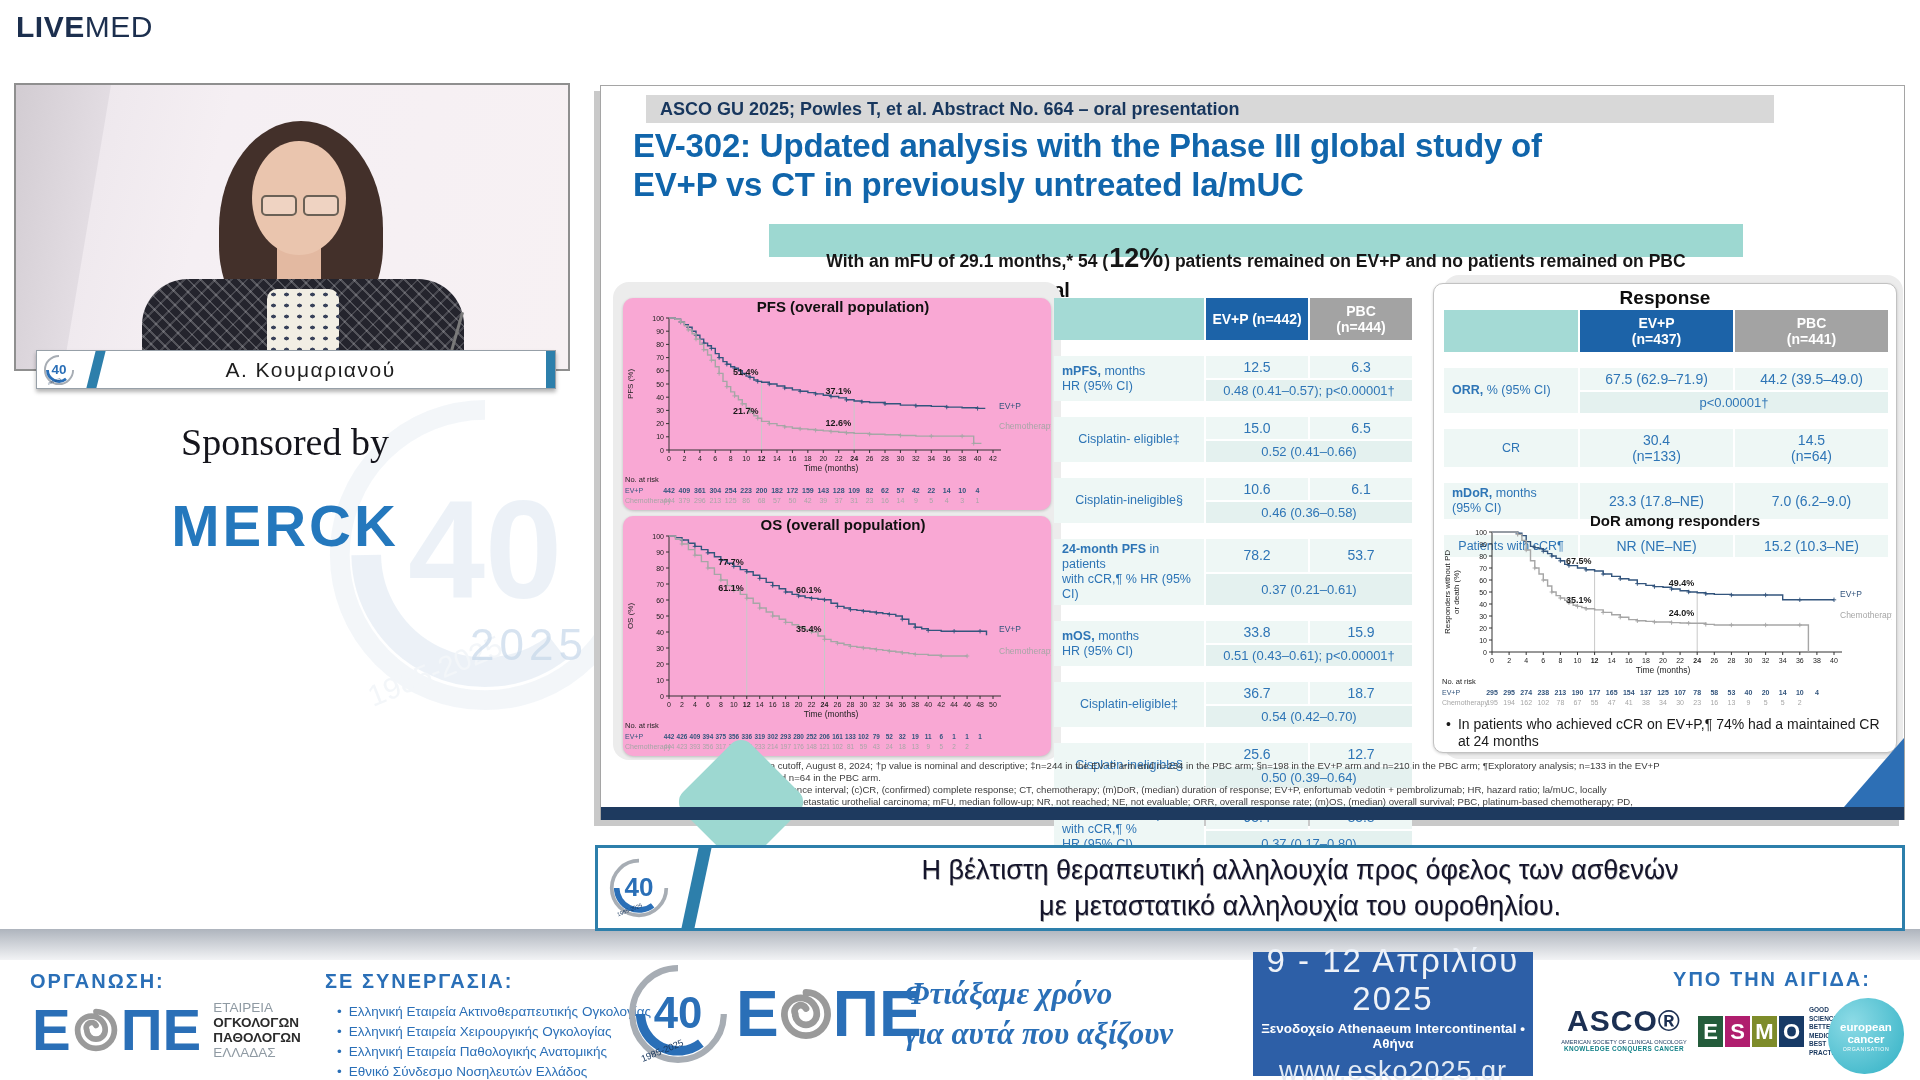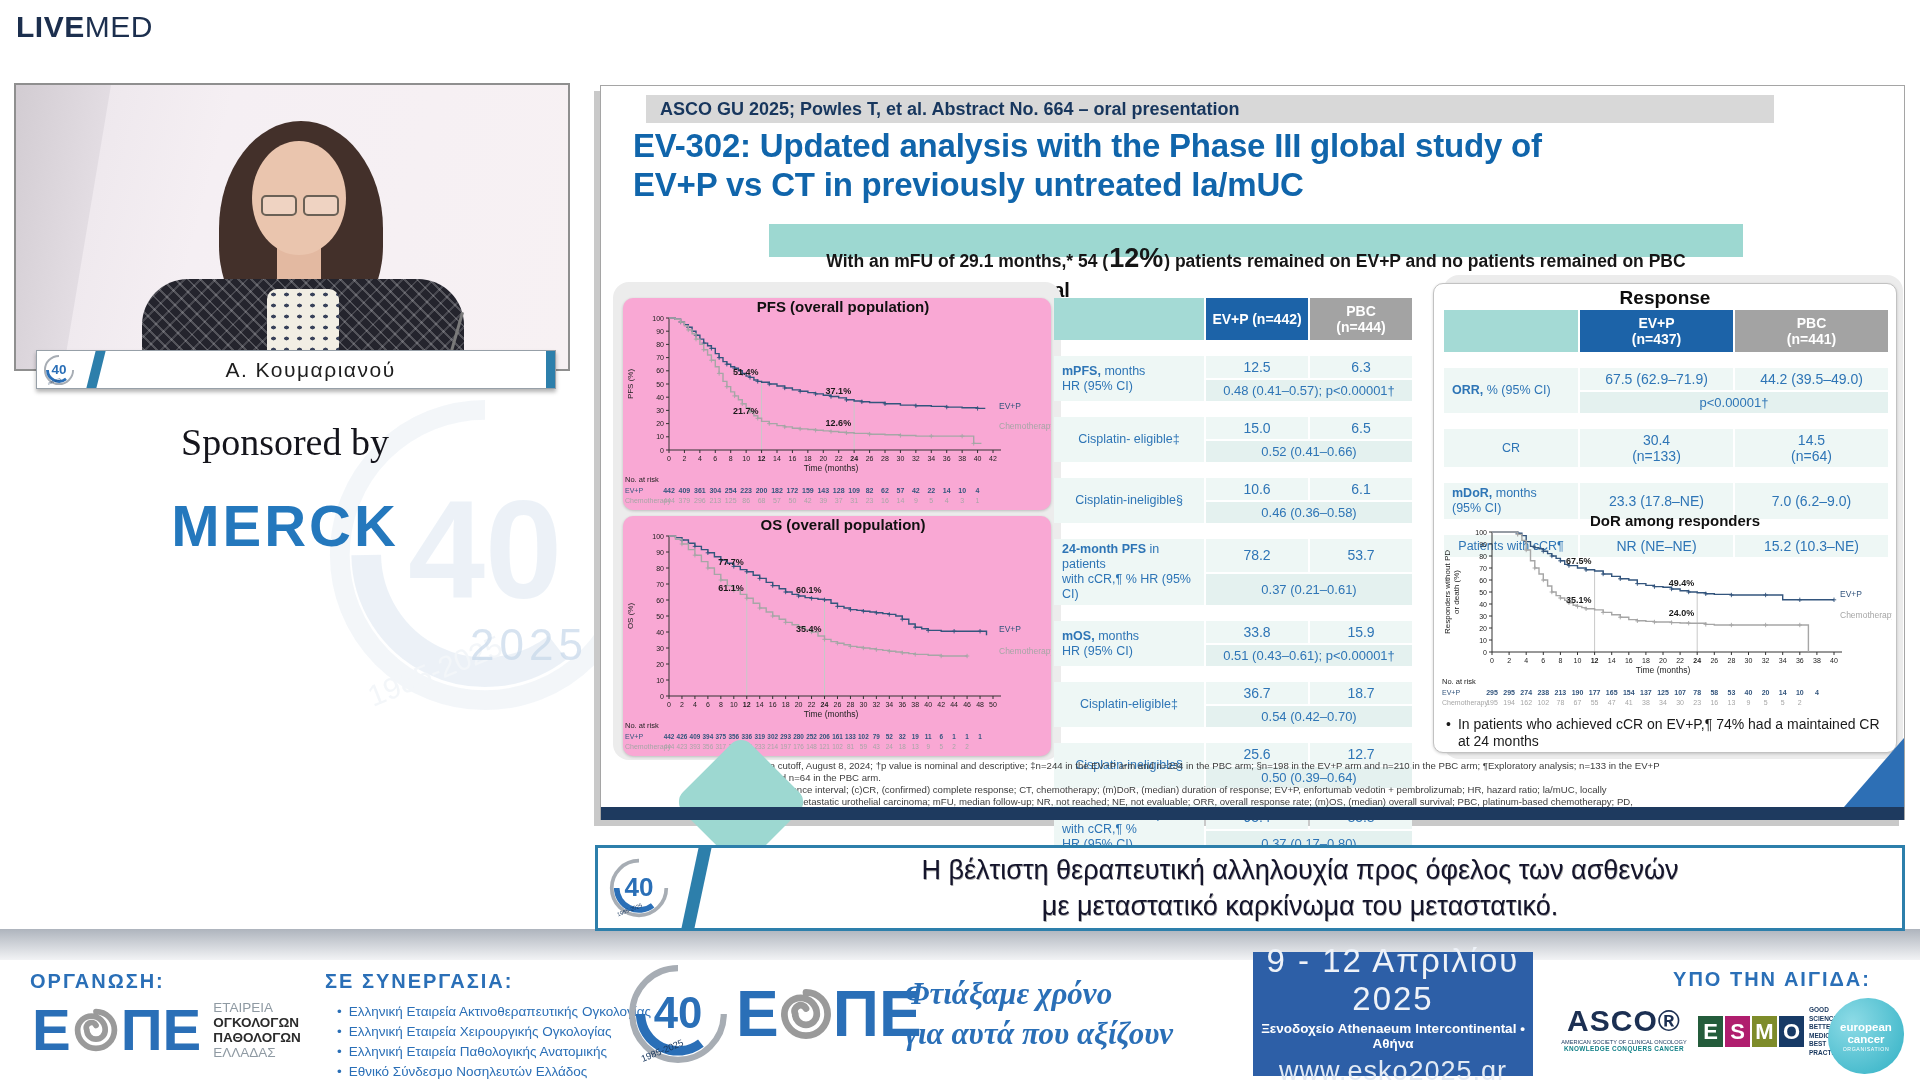--- a/index.html
+++ b/index.html
@@ -966,21 +966,21 @@
 <div class="abs" id="greek-strip">
   <div id="strip-logo"><svg viewBox="0 0 100 100" width="100%" height="100%">
         <path d="M50,6 a44,44 0 1,0 44,44" stroke="#a7adb4" stroke-width="6" fill="none"></path>
         <path d="M14,50 a36,36 0 0,0 58,28" stroke="#2a6fb7" stroke-width="9" fill="none"></path>
         <text x="50" y="63" text-anchor="middle" font-size="42" font-weight="bold" fill="#2a6fb7">40</text>
         <text x="36" y="88" text-anchor="middle" font-size="9" fill="#17365d" transform="rotate(-22 36 88)">1985-2025</text>
       </svg></div>
   <div id="strip-stripe"></div>
   <div id="strip-text">
     <div>Η βέλτιστη θεραπευτική αλληλουχία προς όφελος των ασθενών</div>
-    <div>με μεταστατικό καρκίνωμα του μεταστατικό.</div>
+    <div>με μεταστατικό αλληλουχία του ουροθηλίου.</div>
   </div>
 </div>
 
 <div class="abs" id="gray-band"></div>
 
 <div class="abs" id="footer">
   <div class="abs f-label" id="org-label">ΟΡΓΑΝΩΣΗ:</div>
   <div class="abs" id="eope-row">
     <span class="eope-letter">Ε</span>
     <span id="eope-spiral"><svg viewBox="0 0 40 40" width="46" height="46" style="vertical-align:-4px">

